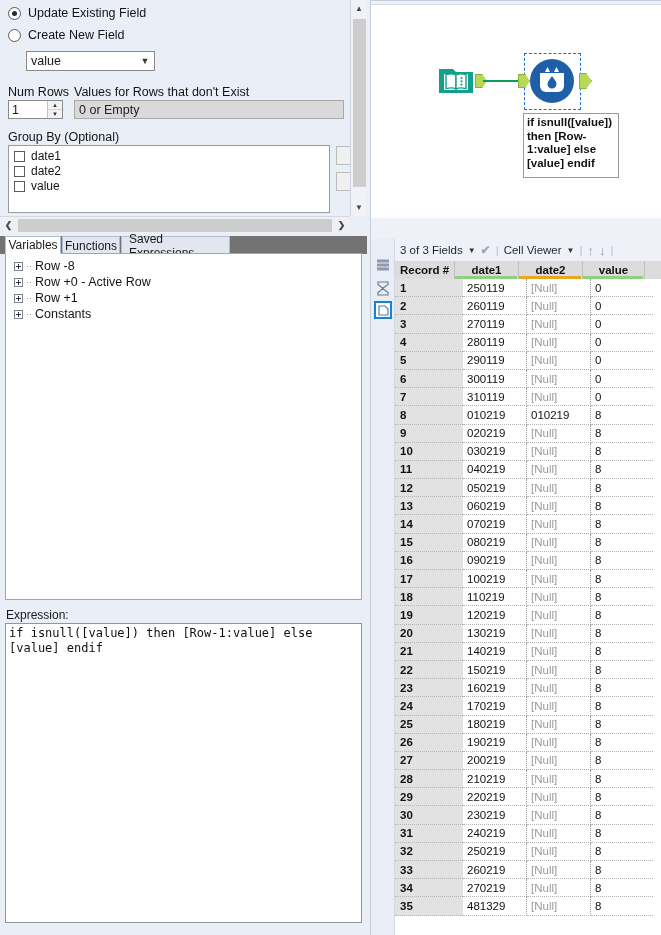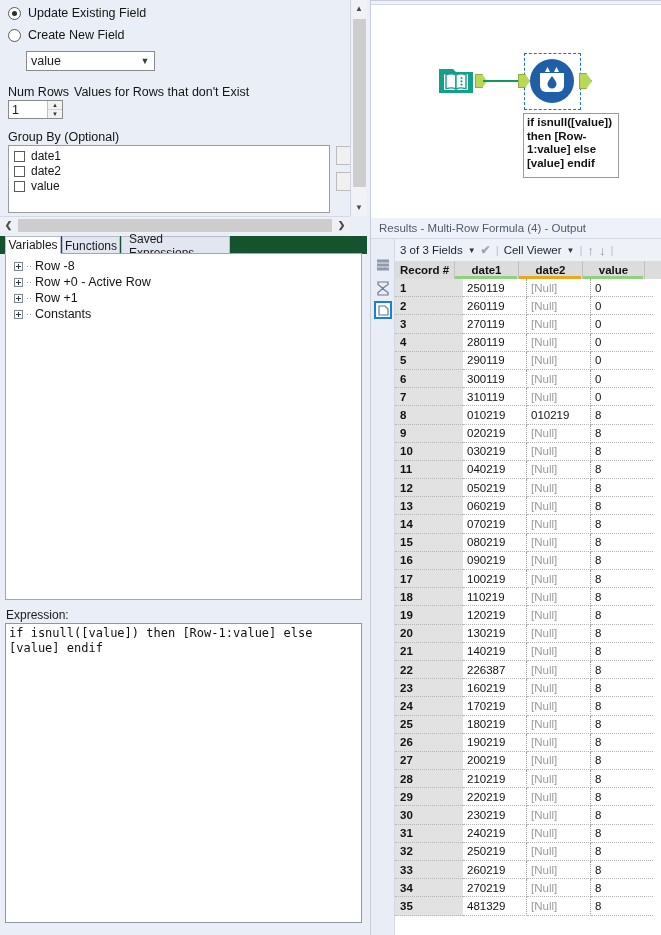--- a/index.html
+++ b/index.html
@@ -117,21 +117,21 @@
     display: flex; align-items: center;
   }
   .hscroll .arrow {
     width: 17px; text-align: center; font-size: 9px; color: #4a4a4a; font-weight: bold;
   }
   .hscroll .thumb { flex: 1; height: 13px; background: #cdcdcd; margin: 0 1px; }
 
   
   #tabs-row {
     position: absolute; left: 0; top: 236px; width: 367px; height: 18px;
-    background: #14532d;
+    background: #737373;
   }
   .tab {
     position: absolute; top: 0; height: 18px;
     display: flex; align-items: center; justify-content: center;
     padding: 0 7px; font-size: 12px; color: #1a1a1a;
     border: 1px solid #b5bccb; border-bottom: none;
     background: #e2e6f0;
   }
   .tab.active { background: #ffffff; border-bottom: 1px solid #fff; z-index: 2; }
 
@@ -310,20 +310,21 @@
       <span class="lbl" style="left:74px; top:85px;">Values for Rows that don't Exist</span>
 
       <div class="spin">
         <span class="spin-val">1</span>
         <span class="spin-btns">
           <div>▲</div>
           <div>▼</div>
         </span>
       </div>
 
+      <div class="readonly-field">0 or Empty</div>
 
       <span class="lbl" style="left:8px; top:130px;">Group By (Optional)</span>
 
       <div class="listbox">
         <div class="lb-item">
           <span class="cb"></span>
           <span class="lb-label">date1</span>
         </div>
         <div class="lb-item">
           <span class="cb"></span>
@@ -419,21 +420,20 @@
       <path d="M27 16 l2.5 -5 l2.5 5 z" fill="#ffffff"></path>
       <path d="M25 20 c-3 4 -4.5 6 -4.5 8 a4.5 4.5 0 0 0 9 0 c0 -2 -1.5 -4 -4.5 -8 z" fill="#1f5fa8"></path>
     </svg>
   </div>
   <div class="port mrf-out"></div>
 
   <div id="annotation">if isnull([value]) then [Row-1:value] else [value] endif</div>
 
   <div id="results">
 
-    <div id="results-title">Results - Multi-Row Formula (4) - Output</div>
 
     <div id="results-sidebar">
       <span class="grip-dots">···</span>
 
       <div class="sb-icon" style="top:17px;">
         <svg width="14" height="14" viewBox="0 0 14 14">
           <rect x="1" y="1.5" width="12" height="3" fill="#8e99ad"></rect>
           <rect x="1" y="5.5" width="12" height="3" fill="#8e99ad"></rect>
           <rect x="1" y="9.5" width="12" height="3" fill="#8e99ad"></rect>
         </svg>
@@ -605,21 +605,21 @@
             <div class="gr-cell gr-val">8</div>
           </div>
           <div class="grid-row">
             <div class="gr-rec">21</div>
             <div class="gr-cell gr-d1">140219</div>
             <div class="gr-cell gr-d2 null">[Null]</div>
             <div class="gr-cell gr-val">8</div>
           </div>
           <div class="grid-row">
             <div class="gr-rec">22</div>
-            <div class="gr-cell gr-d1">226387</div>
+            <div class="gr-cell gr-d1">150219</div>
             <div class="gr-cell gr-d2 null">[Null]</div>
             <div class="gr-cell gr-val">8</div>
           </div>
           <div class="grid-row">
             <div class="gr-rec">23</div>
             <div class="gr-cell gr-d1">160219</div>
             <div class="gr-cell gr-d2 null">[Null]</div>
             <div class="gr-cell gr-val">8</div>
           </div>
           <div class="grid-row">

